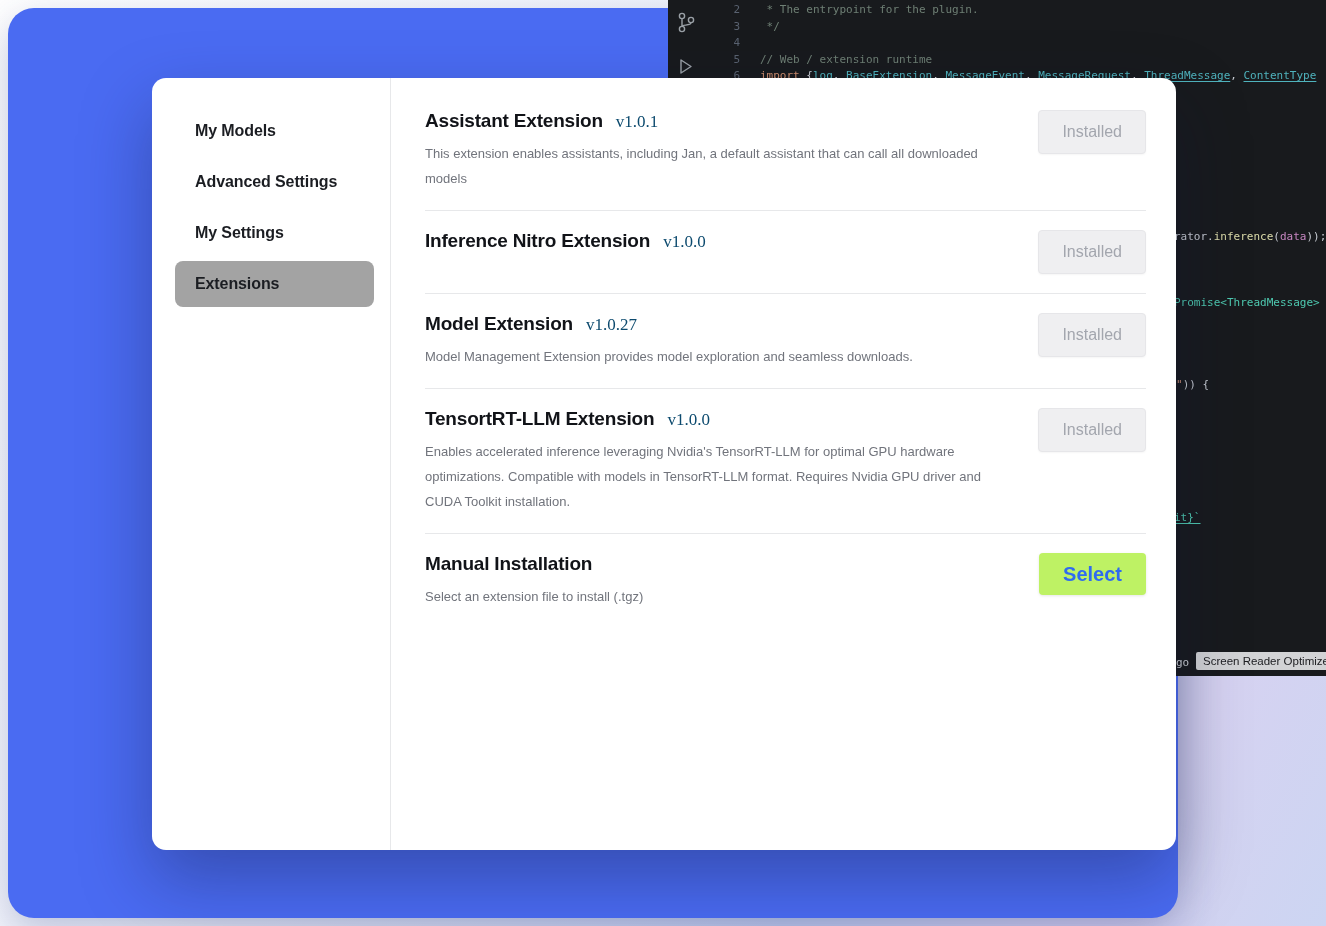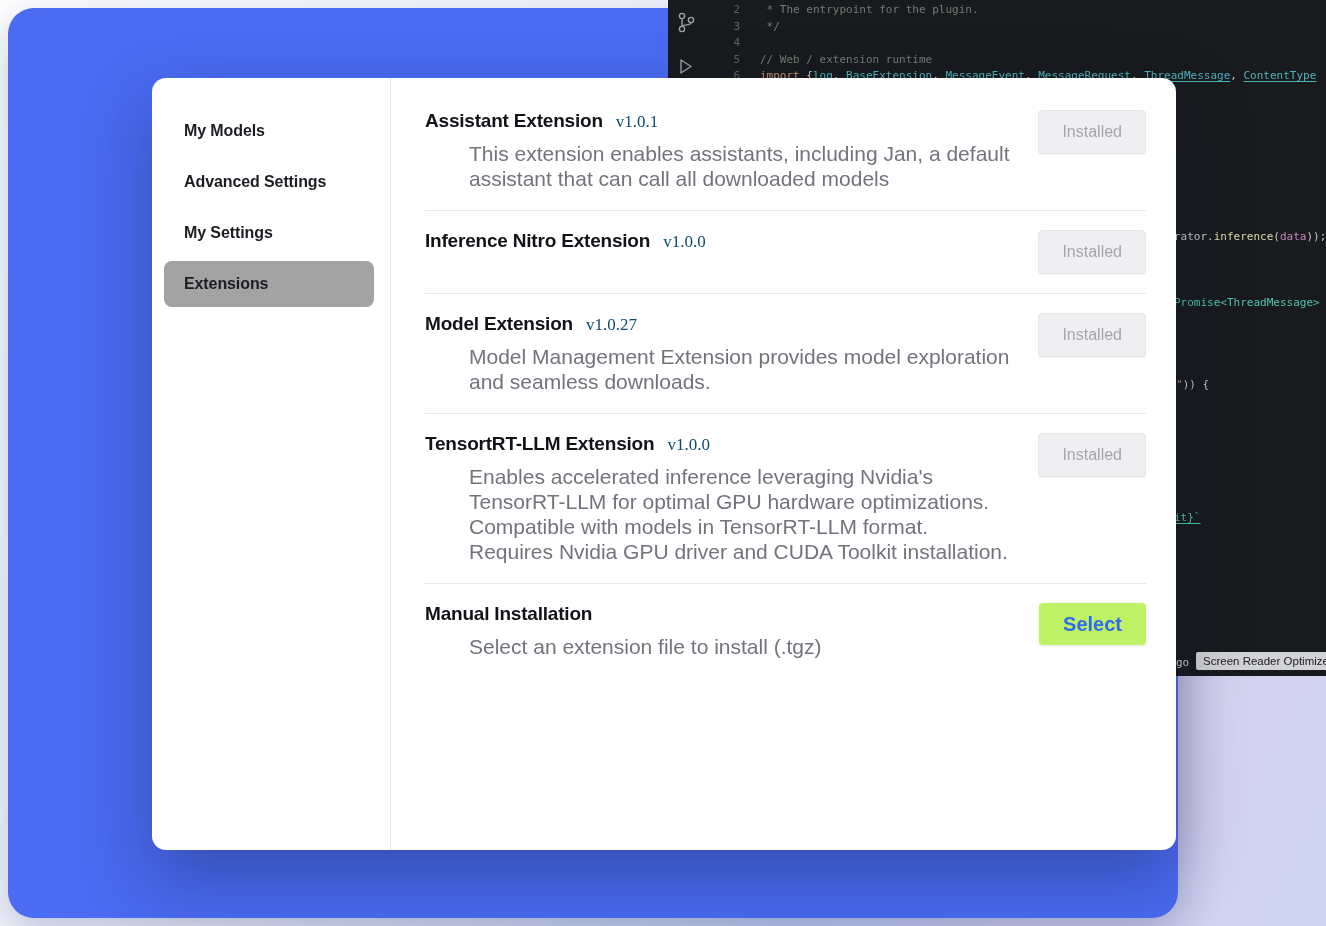--- a/index.html
+++ b/index.html
@@ -47,40 +47,40 @@
     font-family:"Liberation Sans",sans-serif; font-size:11.5px; padding:3px 7px;
     border-radius:2px; white-space:nowrap; cursor:pointer;
   }
 
   
   .card{
     position:absolute; left:152px; top:78px; width:1024px; height:772px;
     background:#ffffff; border-radius:14px; z-index:3; display:flex; overflow:hidden;
     box-shadow:0 30px 70px rgba(18,24,58,.35);
   }
-  .sidebar{ width:239px; border-right:1px solid #e7e8ea; padding:30px 16px 0 12px; flex:0 0 239px; }
+  .sidebar{ width:239px; border-right:1px solid #e7e8ea; padding:30px 16px 0 23px; flex:0 0 239px; }
   .side-item{
     height:46px; border-radius:8px; display:flex; align-items:center;
     padding:0 20px; font-weight:700; font-size:16px; color:#1b1d22;
     margin-bottom:5px; cursor:pointer; letter-spacing:-.1px;
   }
   .side-item.active{ background:#a3a3a3; }
 
   .content{ flex:1; padding:0 30px 0 34px; overflow:hidden; }
   .entry{
     display:flex; justify-content:space-between; align-items:flex-start;
     padding:19px 0; border-bottom:1px solid #e7e8ea;
   }
   .entry:first-child{ padding-top:32px; }
   .entry.manual{ border-bottom:none; }
   .entry-left{ width:585px; }
   .title-row{ display:flex; align-items:baseline; gap:13px; }
   .ext-name{ font-size:19px; font-weight:700; color:#111318; letter-spacing:-.2px; }
   .ext-version{ font-size:17px; font-weight:400; color:#0c4a6e;font-family:Liberation Serif, serif; }
-  .ext-desc{ margin-top:9px; font-size:21px; line-height:25px; color:#71747c;margin-left:44px; }
+  .ext-desc{ margin-top:9px; font-size:13px; line-height:25px; color:#71747c; }
   .link{ color:#2467ec; cursor:pointer; text-decoration:none; }
 
   .btn{ border:none; border-radius:4px; cursor:pointer; font-family:"Liberation Sans",sans-serif; }
   .btn-installed{
     height:44px; padding:0 23px; background:#efeff1; border:1px solid #e6e6e9;
     color:#a3a6ae; font-size:16px; font-weight:500; flex:0 0 auto;
     box-shadow:0 1px 2px rgba(0,0,0,.04);
   }
   .btn-select{
     height:42px; padding:0 24px; background:#bef264; color:#2f6bf0;

